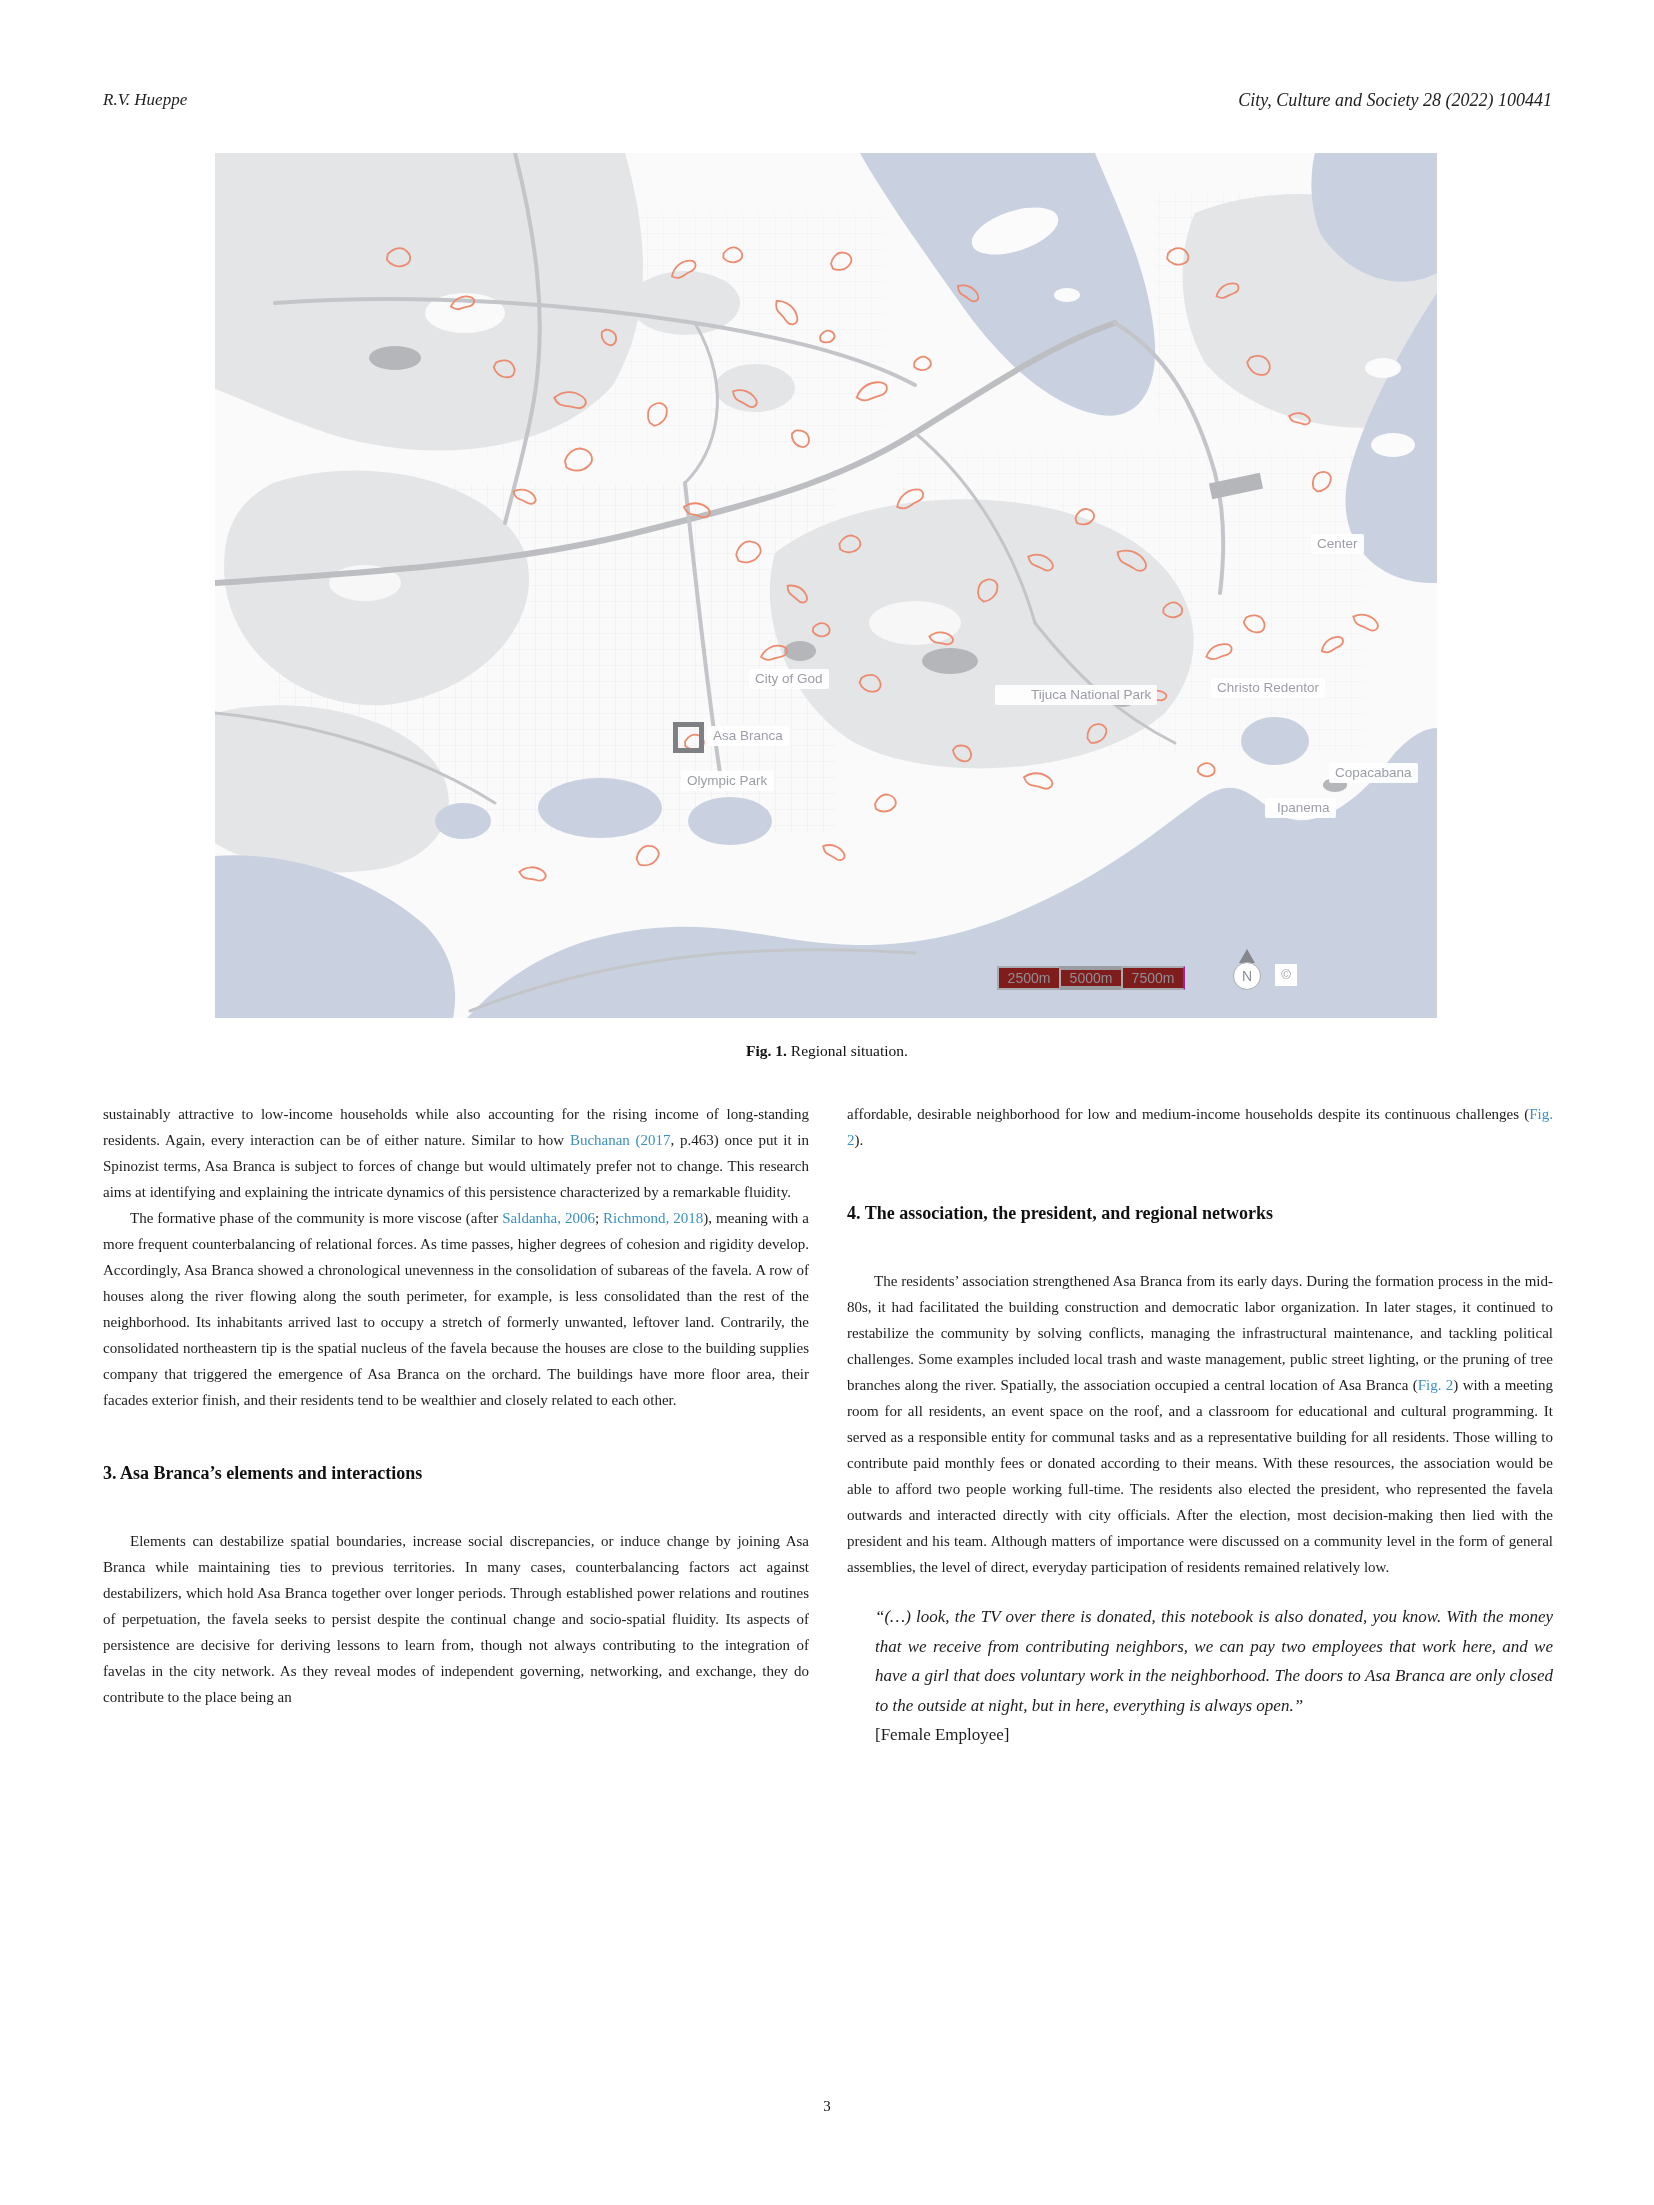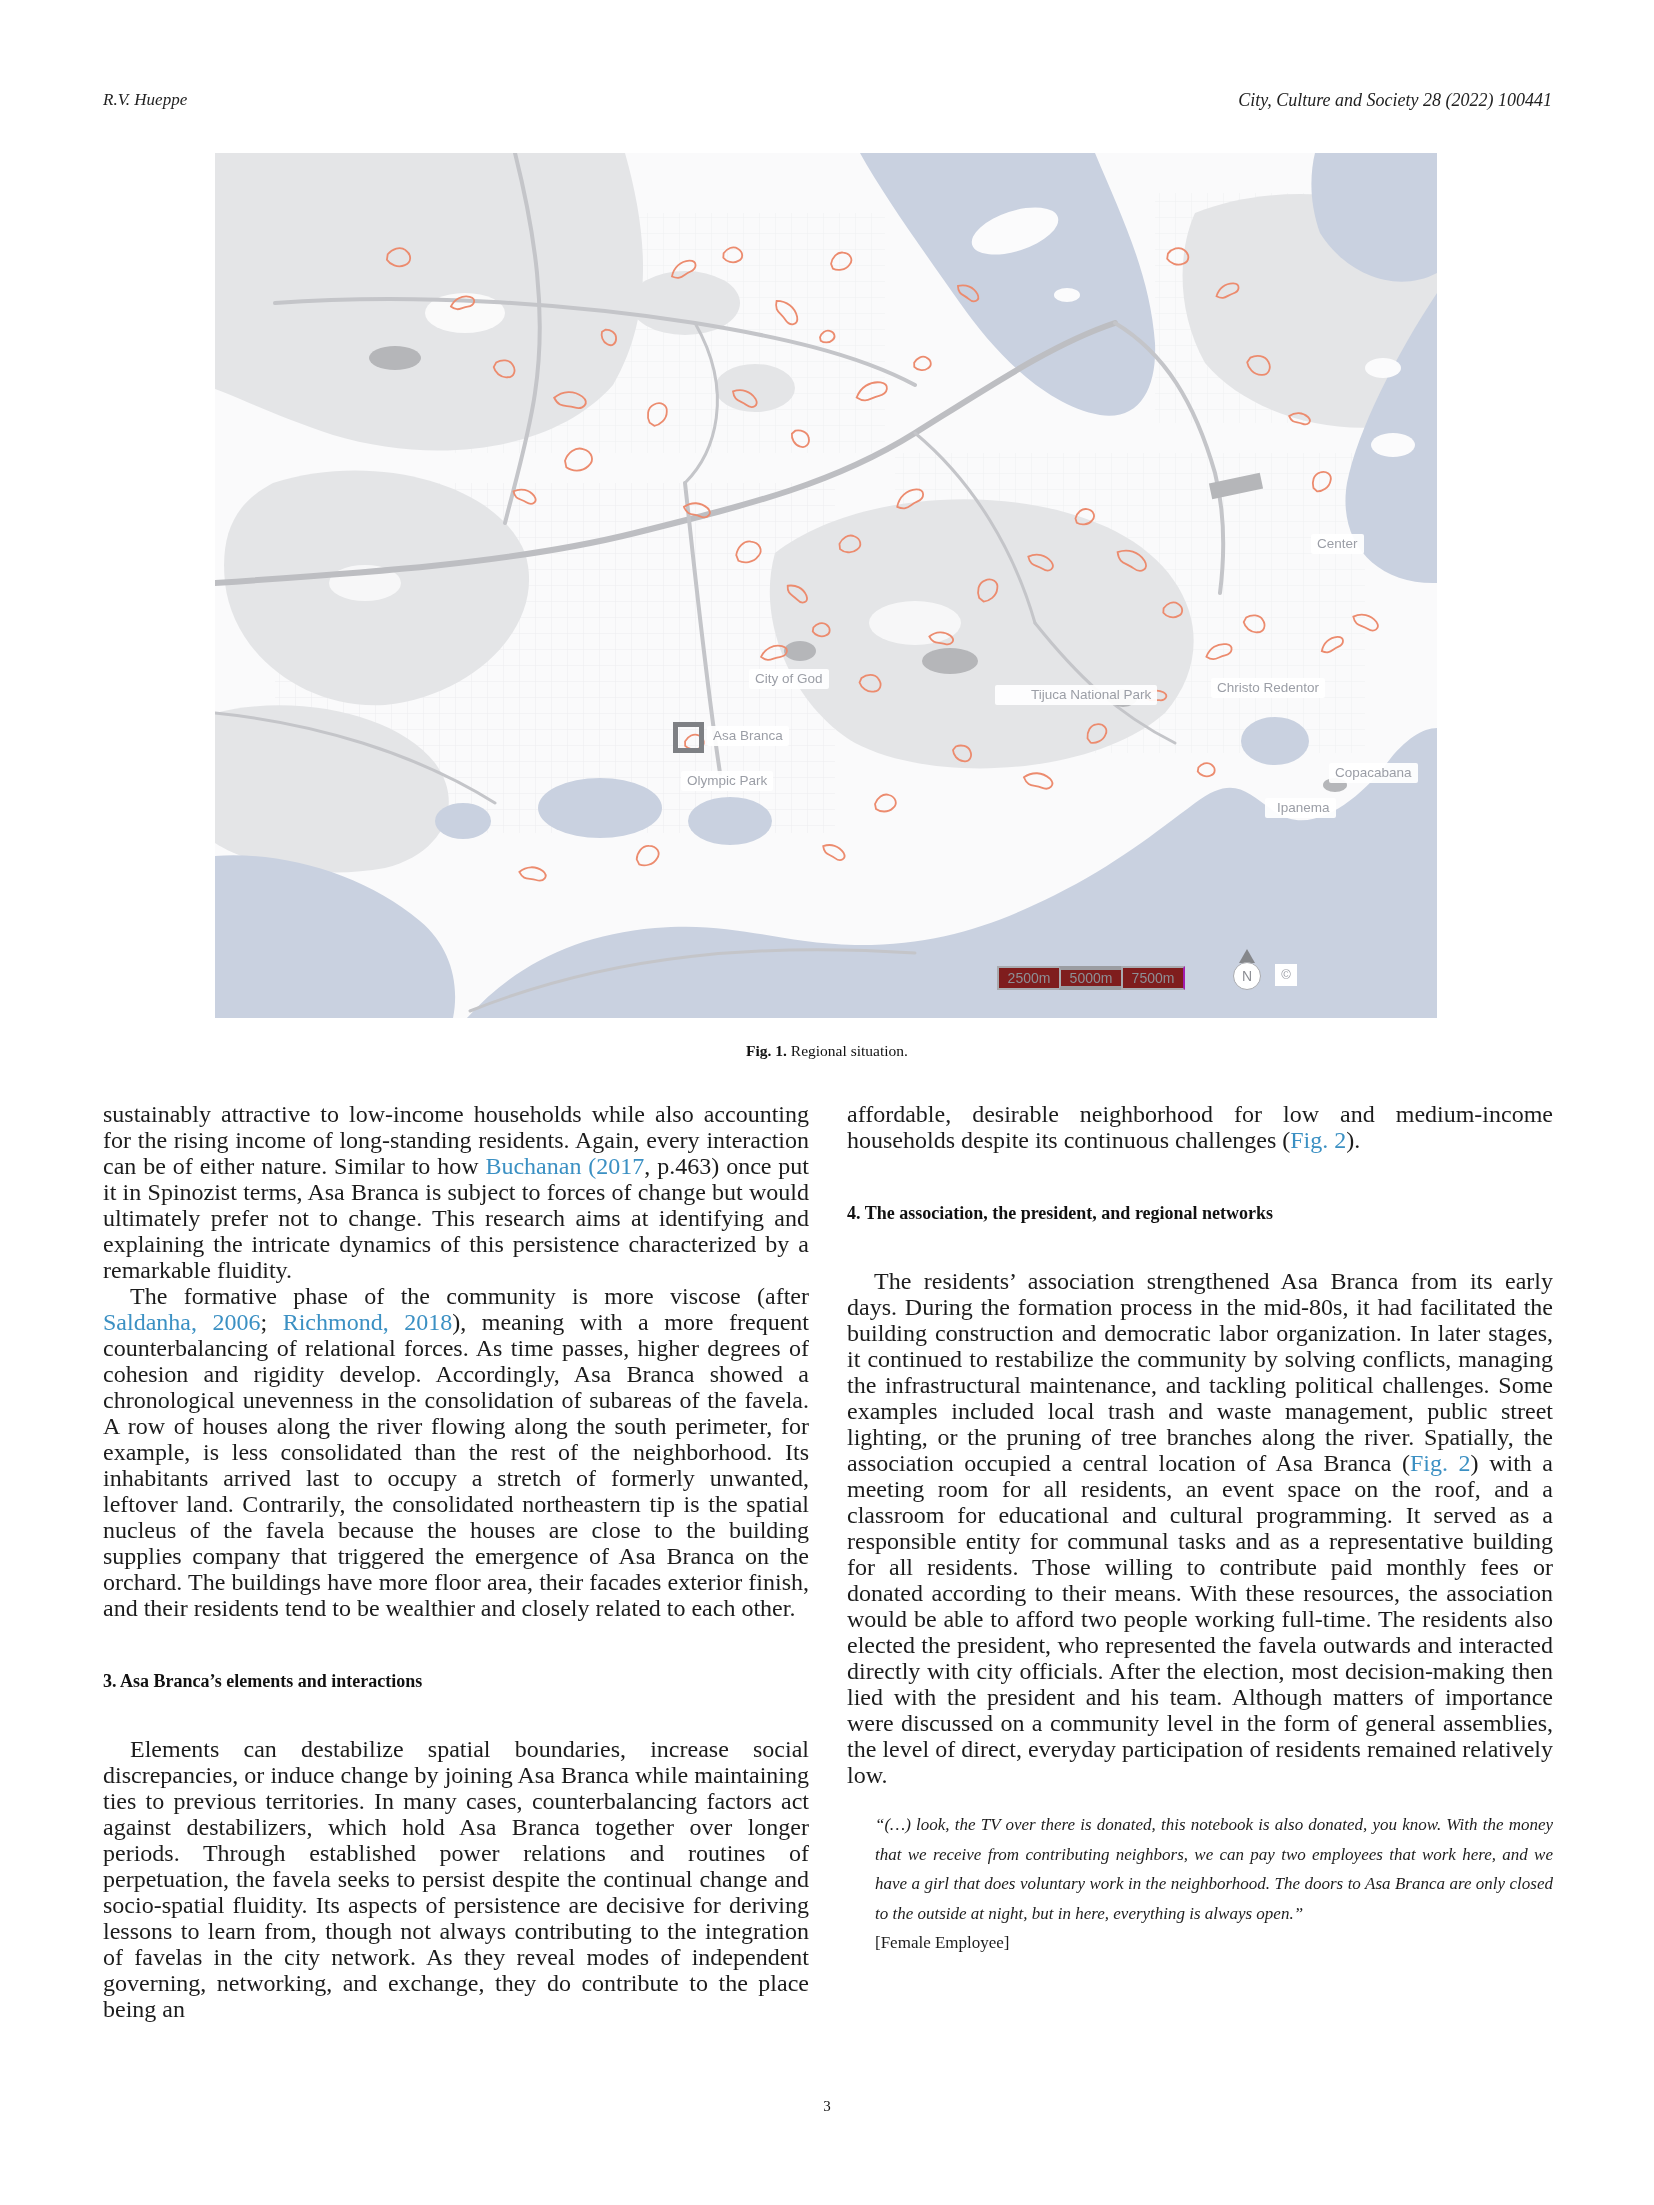--- a/index.html
+++ b/index.html
@@ -38,21 +38,21 @@
   .fv{stroke:var(--favela);fill:none;stroke-width:1.8;}
 
   
   .caption{position:absolute;left:0;top:1042px;width:100%;text-align:center;font-size:15.5px;color:#111;}
   .caption .lab{font-weight:bold;}
 
   
   .col{position:absolute;top:1101px;width:706px;}
   .col-left{left:103px;}
   .col-right{left:847px;}
-  p.para{margin:0;text-align:justify;font-size:24px;line-height:26px;color:#1c1c1c;}
+  p.para{margin:0;text-align:justify;font-size:15px;line-height:26px;color:#1c1c1c;}
   p.para.indent{text-indent:27px;}
   .ref{color:var(--link);}
   h2.sec-heading{font-size:18px;font-weight:bold;margin:50px 0 44px;color:#111;}
   .quote{margin:22px 0 0 28px;font-size:17px;line-height:29.5px;text-align:justify;color:#1c1c1c;}
   .qtext{font-style:italic;}
   .attribution{font-style:normal;}
 
   .page-num{position:absolute;left:0;top:2098px;width:100%;text-align:center;font-size:15px;color:#111;}
 </style>
 </head>

